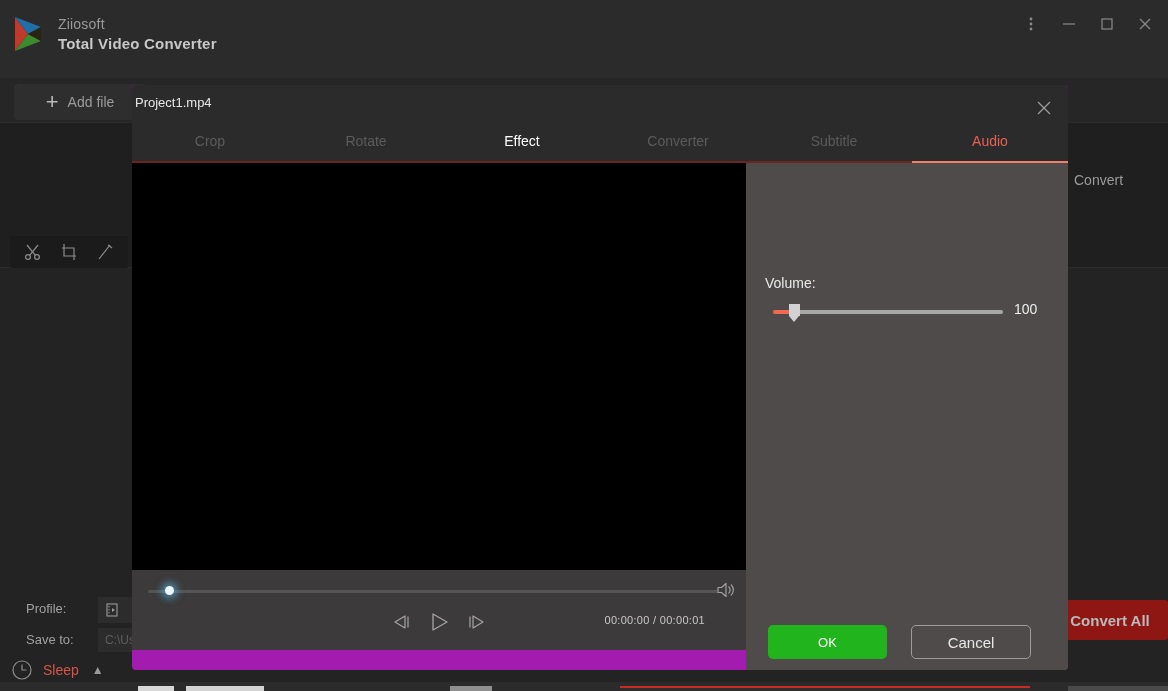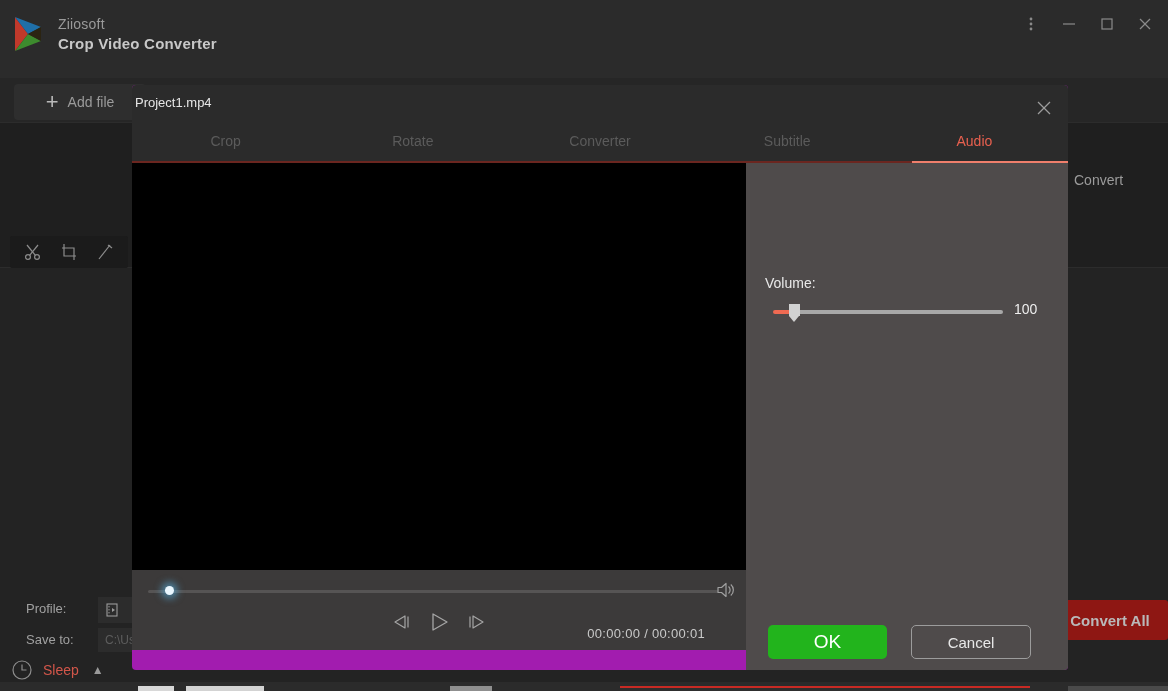--- a/index.html
+++ b/index.html
@@ -175,21 +175,21 @@
     border-radius: 50%; background: #eaf7ff;
     box-shadow: 0 0 7px 4px rgba(90,180,230,.55);
   }
   .transport {
     position: absolute; left: 0; top: 40px; width: 614px;
     display: flex; align-items: center; justify-content: center; gap: 11px;
   }
   .tbtn { width: 26px; height: 24px; display: flex; align-items: center; justify-content: center; color: #a5a5a5; }
   .timecode {
     position: absolute; right: 41px; top: 44px;
-    font-size: 13px; color: #c9c9c9; letter-spacing: .3px; margin-top: 12px;
+    font-size: 11px; color: #c9c9c9; letter-spacing: .3px;
   }
   .spk-btn {
     position: absolute; right: 6px; top: 7px; width: 28px; height: 26px;
     display: flex; align-items: center; justify-content: center; color: #a0a0a0;
   }
 
   .side-panel {
     position: absolute; left: 614px; top: 78px; width: 322px; height: 532px;
     background: #4f4b4b;
   }
@@ -214,21 +214,21 @@
     border-left: 5.5px solid transparent; border-right: 5.5px solid transparent;
     border-top: 6px solid #d2d2d2;
   }
   .vol-value {
     position: absolute; left: 268px; top: 138px; font-size: 14px; color: #eeeeee;
   }
   .ok-btn {
     position: absolute; left: 636px; top: 540px; width: 119px; height: 34px;
     background: #22b41c; border-radius: 5px;
     display: flex; align-items: center; justify-content: center;
-    color: #ffffff; font-size: 19px;
+    color: #ffffff; font-size: 13px;
   }
   .cancel-btn {
     position: absolute; left: 779px; top: 540px; width: 120px; height: 34px;
     background: transparent; border: 1px solid #9c9c9c; border-radius: 5px;
     display: flex; align-items: center; justify-content: center;
     color: #e8e8e8; font-size: 15px;
   }
 </style>
 </head>
 <body>
@@ -242,21 +242,21 @@
         <div class="brand-logo">
           <svg width="34" height="40" viewBox="0 0 34 40">
             <polygon points="3,3 3,37 16,20" fill="#c0392b"></polygon>
             <polygon points="3,3 29,13 16,20" fill="#1f6fa8"></polygon>
             <polygon points="3,37 29,27 16,20" fill="#3d8b2e"></polygon>
             <polygon points="29,13 29,27 16,20" fill="#2b2412"></polygon>
           </svg>
         </div>
         <div class="brand-text">
           <div class="brand-top">Ziiosoft</div>
-          <div class="brand-bottom">Crop Video Converter</div>
+          <div class="brand-bottom">Total Video Converter</div>
         </div>
       </div>
 
       <div class="wincontrols">
         <div class="wc">
           <svg width="4" height="16" viewBox="0 0 4 16">
               <circle cx="2" cy="3" r="1.4" fill="currentColor"></circle>
               <circle cx="2" cy="8" r="1.4" fill="currentColor"></circle>
               <circle cx="2" cy="13" r="1.4" fill="currentColor"></circle>
             </svg>
@@ -367,20 +367,21 @@
         <svg width="18" height="18" viewBox="0 0 18 18">
             <line x1="3" y1="3" x2="15" y2="15" stroke="currentColor" stroke-width="1.2"></line>
             <line x1="15" y1="3" x2="3" y2="15" stroke="currentColor" stroke-width="1.2"></line>
           </svg>
       </div>
     </div>
 
     <div class="tabbar">
       <div class="tab">Crop</div>
       <div class="tab">Rotate</div>
+      <div class="tab active-white">Effect</div>
       <div class="tab">Converter</div>
       <div class="tab">Subtitle</div>
       <div class="tab active-red">Audio</div>
     </div>
     <div class="tabs-underline"></div>
     <div class="tab-indicator"></div>
 
     <div class="video-area">
       <div class="video-canvas"></div>
 

